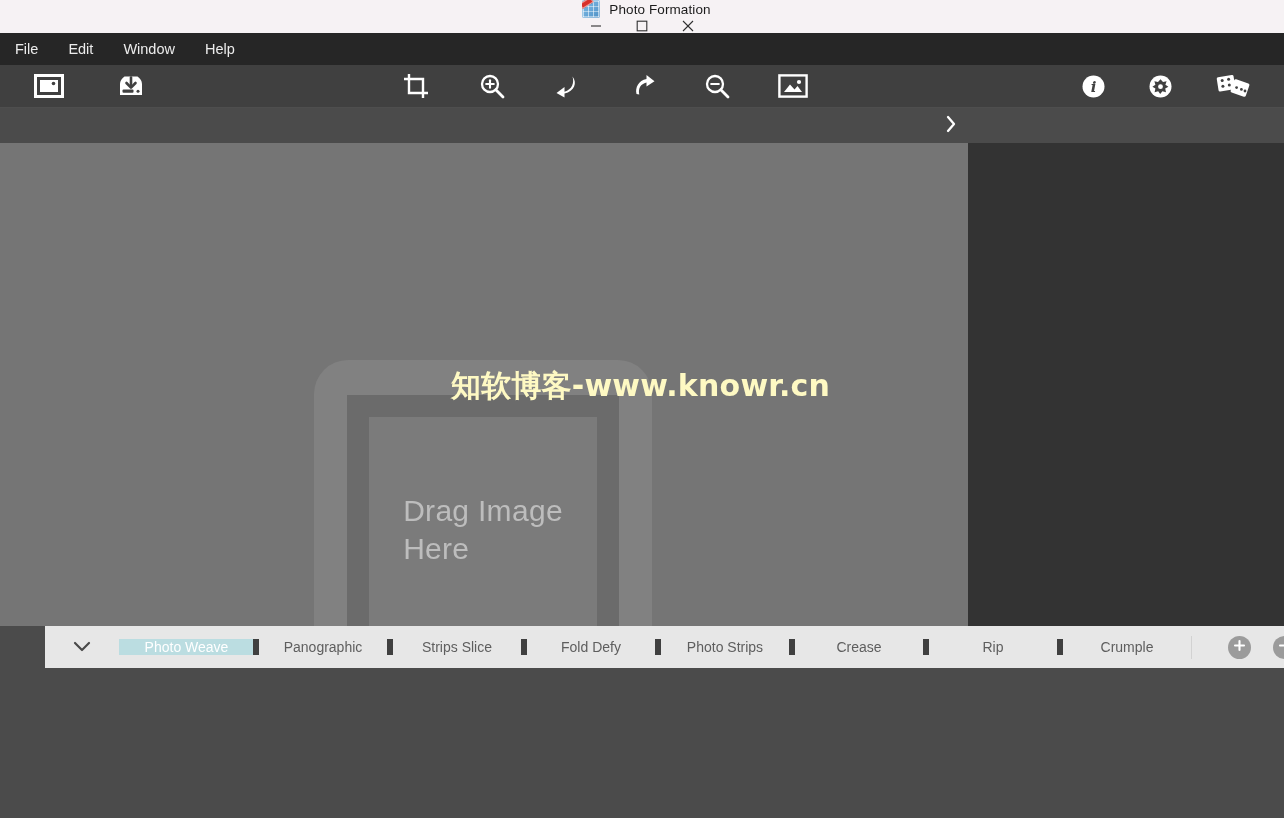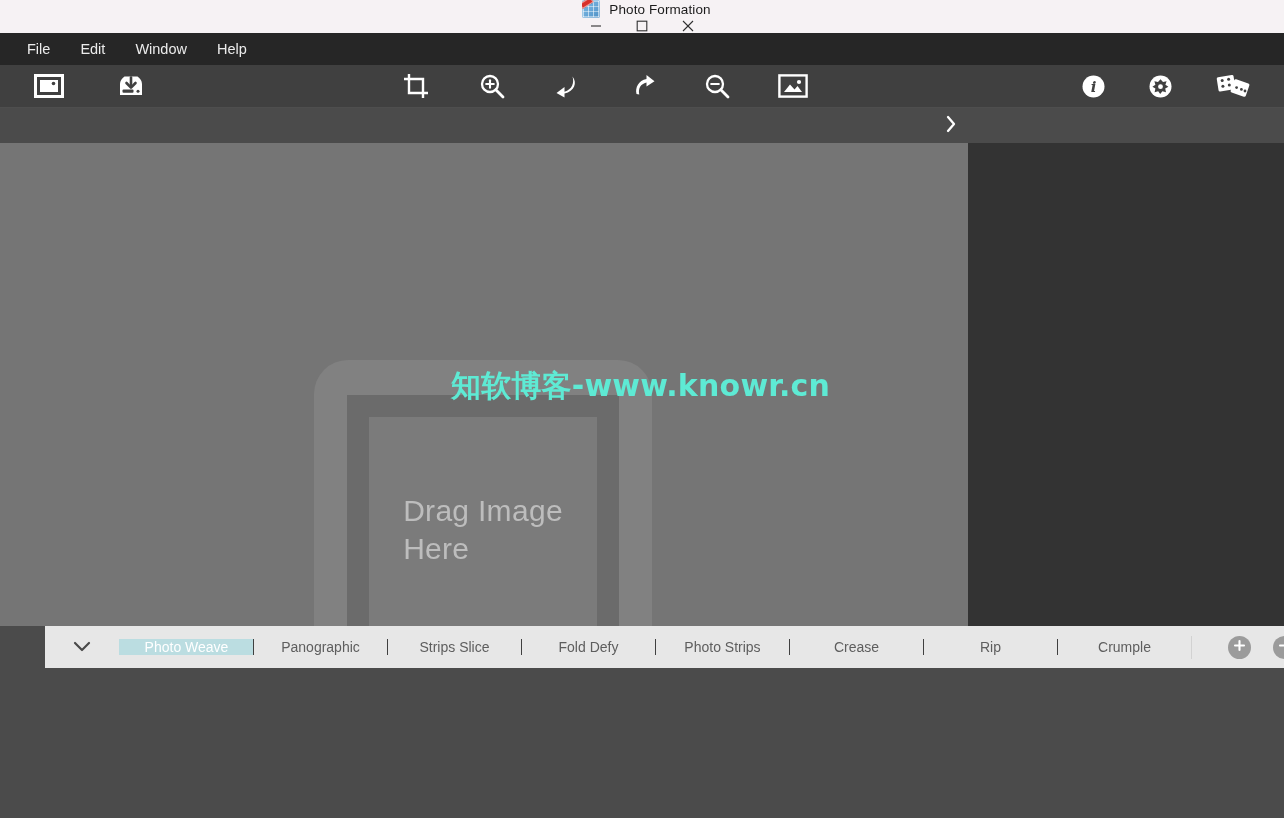--- a/index.html
+++ b/index.html
@@ -88,21 +88,20 @@
   .win-btn svg { display: block; }
 
   
   .menubar {
     position: absolute;
     left: 0; top: 33px;
     width: 1284px; height: 32px;
     background: #262626;
     display: flex;
     align-items: center;
-    padding-left: 12px;
     box-sizing: border-box;
   }
   .menu-item {
     color: #ececec;
     font-size: 14.5px;
     padding: 0 15px;
     line-height: 32px;
     white-space: nowrap;
   }
 
@@ -186,21 +185,21 @@
     font-size: 30px;
     line-height: 38px;
     letter-spacing: .3px;
     white-space: pre-line;
   }
 
   
   .watermark {
     position: absolute;
     left: 451px; top: 366px;
-    color: #5eead4;
+    color: #fef9c3;
     font-size: 30px;
     font-weight: bold;
     letter-spacing: .2px;
     white-space: nowrap;
     z-index: 40;
     font-family: "DejaVu Sans", sans-serif;
   }
 
   
   .tabbar {
@@ -222,21 +221,21 @@
     flex: 0 0 auto;
   }
   .tab {
     width: 134px;
     flex: 0 0 auto;
     display: flex;
     align-items: center;
     justify-content: center;
     font-size: 14px;
     color: #5e5e5e;
-    border-left: 1px solid #404040;
+    border-left: 6px solid #404040;
     box-sizing: border-box;
     white-space: nowrap;
   }
   .tab.active {
     background: #bbdde1;
     color: #ffffff;
     border-left: 1px solid #bbdde1;
   }
   .tab-actions {
     flex: 1 1 auto;

